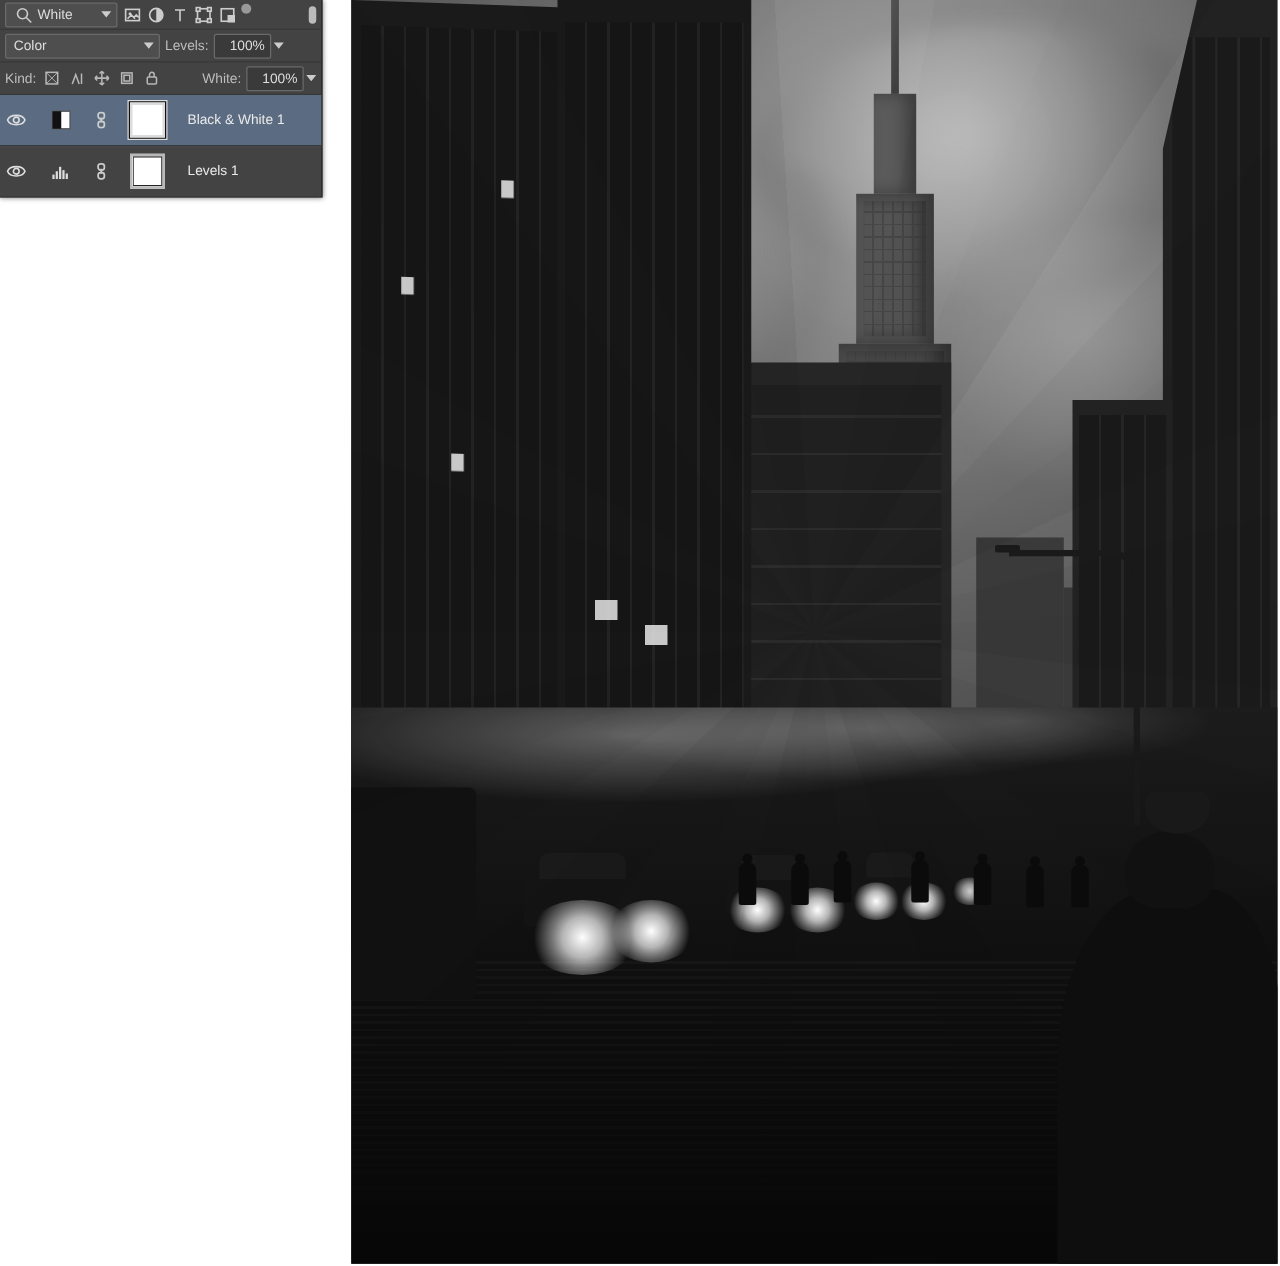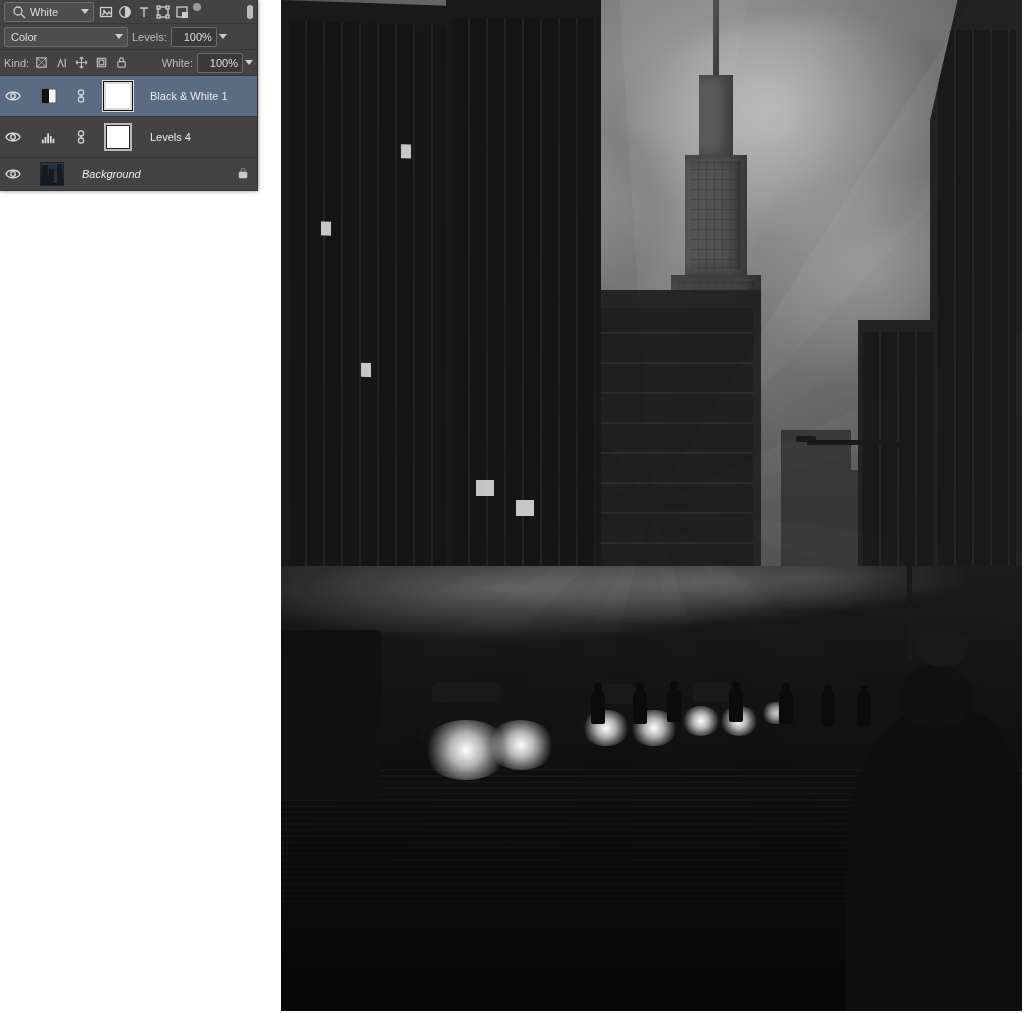--- a/index.html
+++ b/index.html
@@ -279,46 +279,23 @@
           </svg>
       </span>
       <span class="link">
         <svg viewBox="0 0 8 14">
             <rect x="1.5" y="1" width="5" height="5" rx="2"></rect>
             <rect x="1.5" y="8" width="5" height="5" rx="2"></rect>
             <line x1="4" y1="5" x2="4" y2="9"></line>
           </svg>
       </span>
       <span class="mask"></span>
-      <span class="lname">Levels 4</span>
-    </div>
-
-    <div class="layer bg">
-      <span class="eye">
-        <svg viewBox="0 0 16 12">
-            <path d="M1 6 C3 1 13 1 15 6 C13 11 3 11 1 6 Z"></path>
-            <circle cx="8" cy="6" r="2.3"></circle>
-          </svg>
-      </span>
-      <span class="thumb">
-        <span class="mini-city">
-          <span style="left:1px;top:2px;width:6px;height:20px"></span>
-          <span style="left:8px;top:6px;width:5px;height:16px"></span>
-          <span style="right:1px;top:1px;width:5px;height:21px"></span>
-          <span style="left:13px;top:9px;width:3px;height:11px;background:#2a3542"></span>
-        </span>
-      </span>
-      <span class="lname italic">Background</span>
-      <span class="lockic">
-        <svg viewBox="0 0 12 12">
-            <rect x="2" y="5" width="8" height="6" rx="1"></rect>
-            <path d="M4 5 V3.2 a2 2 0 0 1 4 0 V5" fill="none" stroke="#ccc"></path>
-          </svg>
-      </span>
-    </div>
+      <span class="lname">Levels 1</span>
+    </div>
+
   </div>
 
   <div class="canvas">
     <div class="sky"></div>
     <div class="cloud" style="left:320px;top:20px;width:420px;height:220px"></div>
     <div class="cloud" style="left:80px;top:120px;width:360px;height:200px;opacity:.7"></div>
     <div class="cloud" style="left:460px;top:180px;width:320px;height:220px;opacity:.5"></div>
 
     <div class="farbl" style="left:500px;top:430px;width:70px;height:260px"></div>
     <div class="farbl" style="left:570px;top:470px;width:60px;height:220px"></div>

